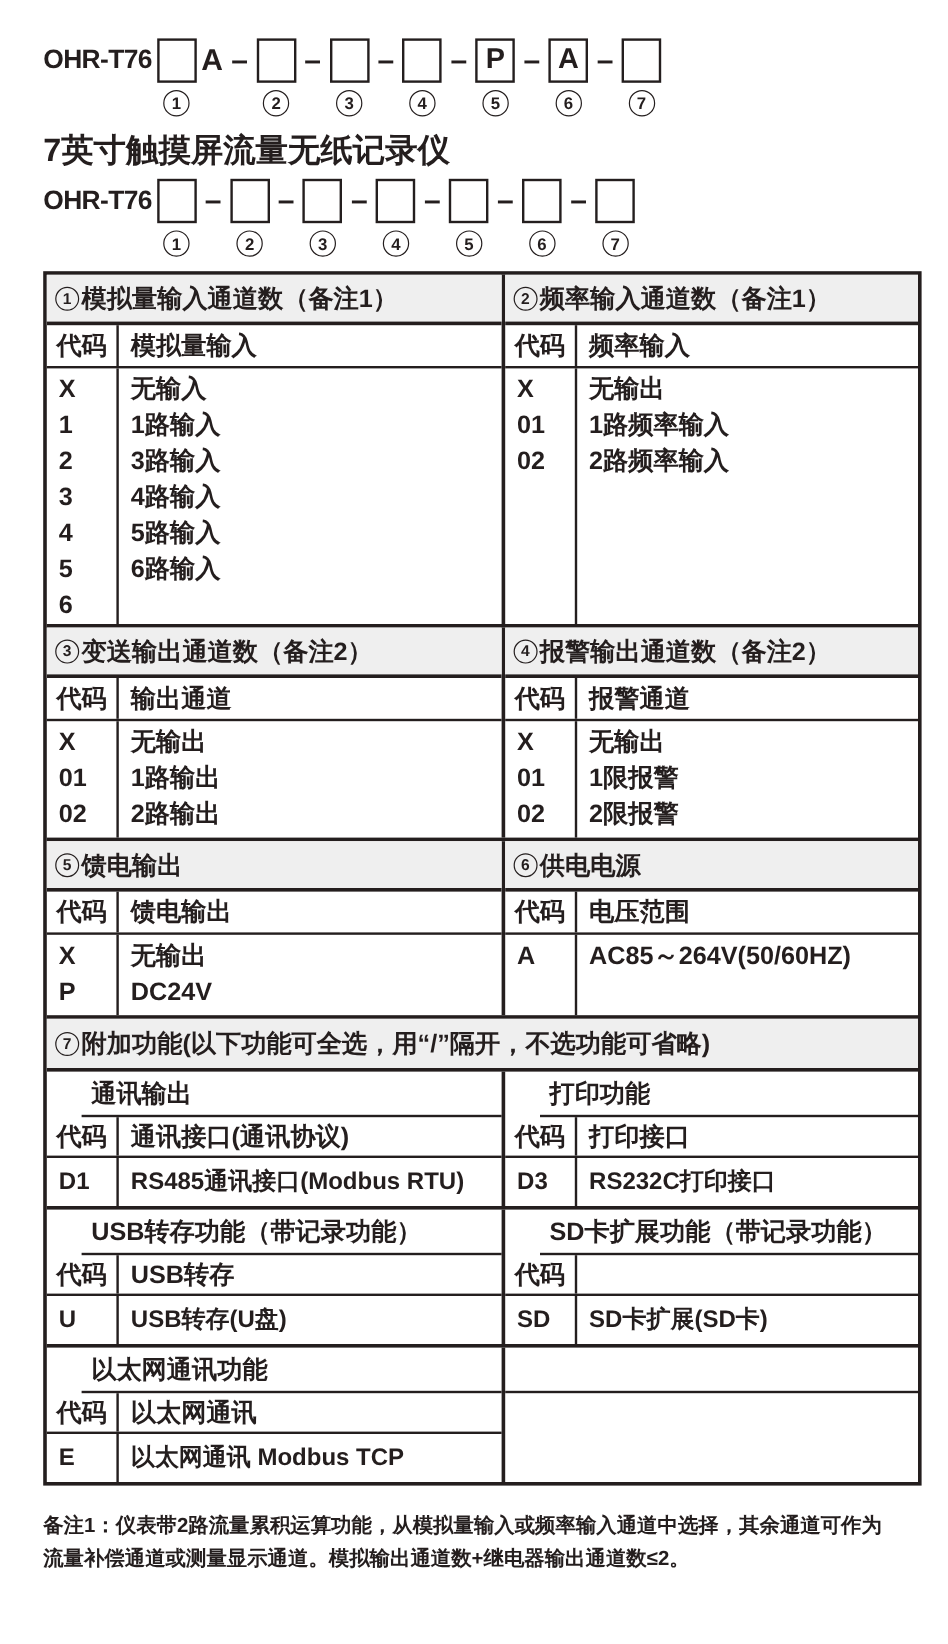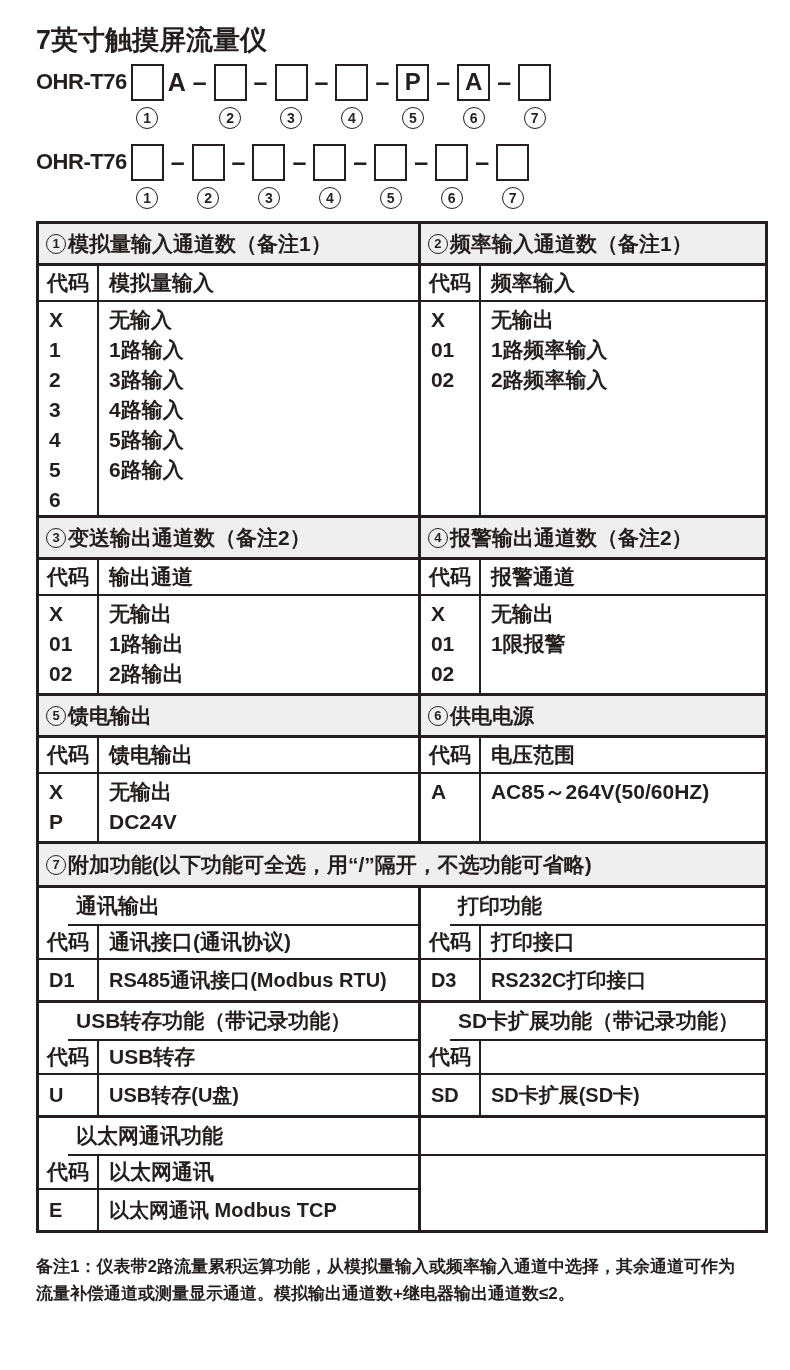--- a/index.html
+++ b/index.html
@@ -72,21 +72,20 @@
   .empty-rest{flex:1;}
 
   
   .note{margin-top:20px;font-size:17px;font-weight:bold;line-height:27px;}
 </style>
 </head>
 <body>
 
 <div class="page">
 
-  <div class="title">7英寸触摸屏流量仪</div>
 
   <div class="model-line">
     <span class="unit tight">
         <span class="u-top mtext">OHR-T76</span>
         <span class="u-bot"></span>
       </span>
     <span class="unit tight">
         <span class="u-top">
           <span class="mbox"></span>
         </span>
@@ -165,20 +164,21 @@
     <span class="unit">
         <span class="u-top">
           <span class="mbox"></span>
         </span>
         <span class="u-bot">
           <span class="circ">7</span>
         </span>
       </span>
   </div>
 
+  <div class="title">7英寸触摸屏流量无纸记录仪</div>
 
   <div class="model-line">
     <span class="unit tight">
         <span class="u-top mtext">OHR-T76</span>
         <span class="u-bot"></span>
       </span>
     <span class="unit">
         <span class="u-top">
           <span class="mbox"></span>
         </span>
@@ -350,20 +350,21 @@
         </div>
         <div class="body">
           <div class="code-col">
             <div class="bl">X</div>
             <div class="bl">01</div>
             <div class="bl">02</div>
           </div>
           <div class="desc-col">
             <div class="bl">无输出</div>
             <div class="bl">1限报警</div>
+            <div class="bl">2限报警</div>
           </div>
         </div>
       </div>
     </div>
 
     <div class="section sec-c">
       <div class="half left">
         <div class="sec-header">
           <span class="circ hcirc">5</span>
           <span>馈电输出</span>

